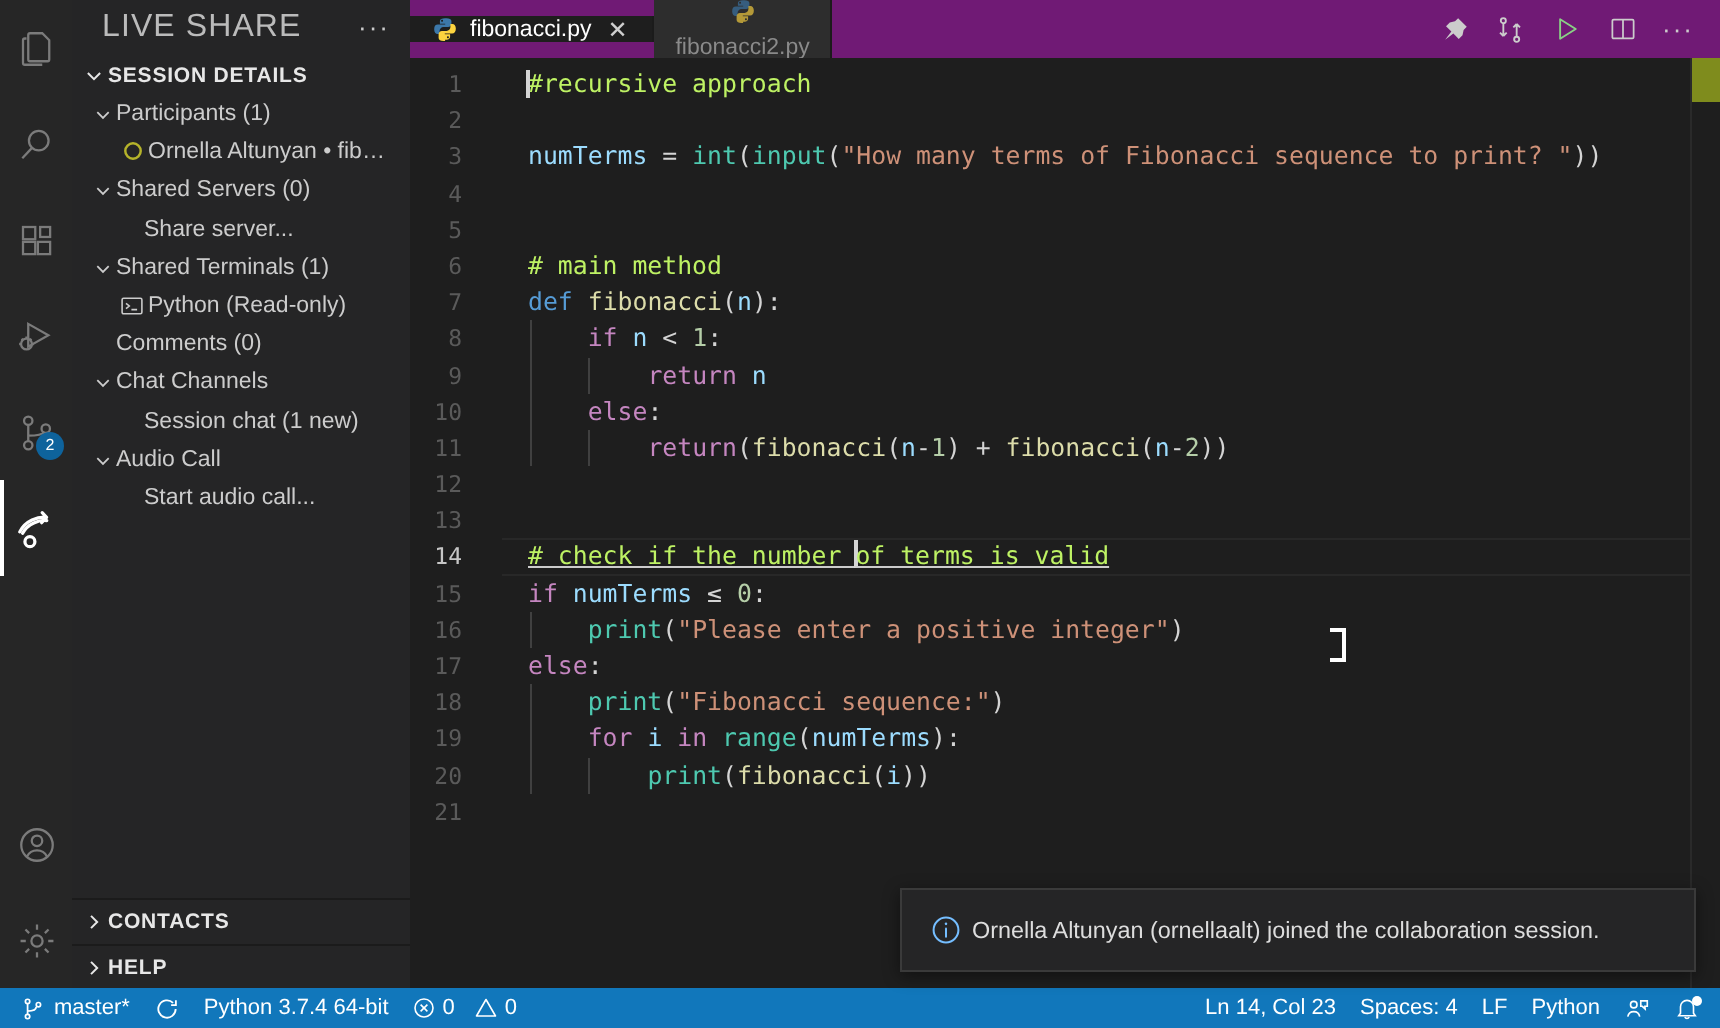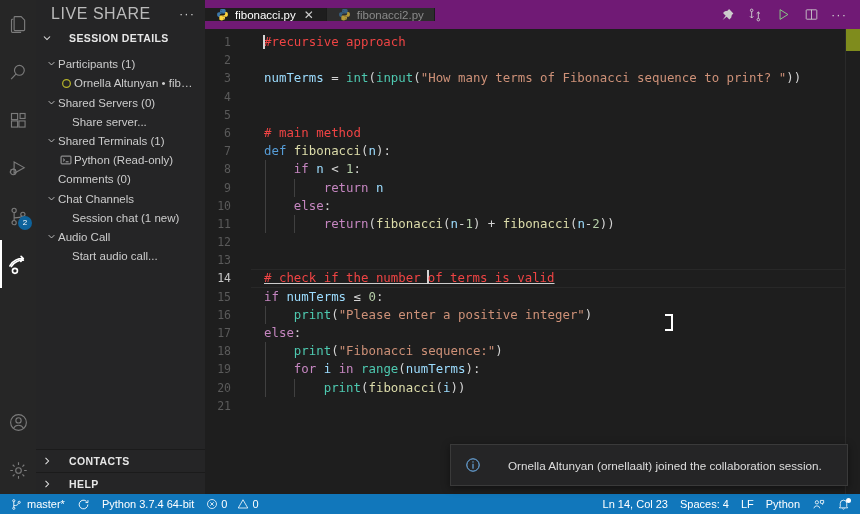--- a/index.html
+++ b/index.html
@@ -39,27 +39,27 @@
     width: 169px; flex: 0 0 169px; background: #252526;
     display: flex; flex-direction: column; min-height: 0;
   }
   #sidebar-title {
     height: 27px; display: flex; align-items: center; justify-content: space-between;
     padding: 0 10px 0 15px; flex: 0 0 27px;
   }
   #sidebar-title .t { font-size: 16px; letter-spacing: .55px; color: #bbbbbb; text-transform: uppercase; }
   #sidebar-title .dots { font-size: 13px; color: #cccccc; letter-spacing: 1px; line-height: 8px; }
   .section-header {
-    height: 22px; display: flex; align-items: center; gap: 15px;
+    height: 22px; display: flex; align-items: center; gap: 0;
     padding-left: 4px; font-size: 10.5px; font-weight: bold;
     letter-spacing: .4px; color: #e7e7e7; text-transform: uppercase; flex: 0 0 22px;
   }
   .tree { flex: 1 1 auto; overflow: hidden; padding-top: 2px; }
   .row {
-    height: 19.2px; display: flex; align-items: flex-end;
+    height: 19.2px; display: flex; align-items: flex-start;
     font-size: 11.5px; color: #cccccc; white-space: nowrap;
   }
   .row .chev { width: 14px; flex: 0 0 14px; display: flex; align-items: center; justify-content: center; color: #cccccc; }
   .row .ico { width: 16px; flex: 0 0 16px; display: flex; align-items: center; justify-content: center; }
   .ind-1 { padding-left: 8px; }
   .ind-2 { padding-left: 22px; }
   .ind-3 { padding-left: 36px; }
   .leaf-text { overflow: hidden; text-overflow: ellipsis; }
   .bottom-pane {
     border-top: 1px solid #1b1b1b;
@@ -69,21 +69,21 @@
 
   
   #editor-group { flex: 1 1 auto; min-width: 0; display: flex; flex-direction: column; background: #1e1e1e; }
   #tabbar { height: 29px; flex: 0 0 29px; background: #701a75; display: flex; align-items: center; position: relative; }
   .tab {
     display: flex; align-items: center; gap: 6px;
     padding: 0 10px 0 11px; font-size: 11.5px; position: relative;
     border-right: 1px solid #1b1b1b; max-width: 160px;
   }
   .tab.active { background: #1e1e1e; color: #ffffff; }
-  .tab.inactive { background: #2d2d2d; color: #8a8a8a; }
+  .tab.inactive { background: #2d2d2d; color: #8a8a8a; flex-direction: column; }
   .tab .tab-label { white-space: nowrap; }
   .tab .tab-close { font-size: 12px; line-height: 1; color: #cfcfcf; width: 14px; text-align: center; }
   .py-ico { width: 13px; height: 13px; flex: 0 0 13px; }
   #tab-actions {
     margin-left: auto; display: flex; align-items: center; gap: 2px;
     padding-right: 8px; color: #cccccc;
   }
   .tabact { width: 26px; height: 29px; display: flex; align-items: center; justify-content: center; }
 
   
@@ -96,21 +96,21 @@
   .gline { height: 18.2px; line-height: 18.2px; padding-right: 20px; }
   .gline.cur { color: #c6c6c6; }
   #code-scroll { flex: 1 1 auto; position: relative; padding-top: 4px; min-width: 0; }
   .cline {
     height: 18.2px; line-height: 18.2px; white-space: pre;
     font-family: "DejaVu Sans Mono", monospace; font-size: 12.4px;
     padding-left: 13px; position: relative;
   }
   .cline.cur-line { border-top: 1px solid #282828; border-bottom: 1px solid #282828; height: 18.2px; line-height: 16.2px; text-decoration: underline; }
   
-  .cm { color: #ef4444; }
+  .cm { color: #bef264; }
   .kw { color: #569CD6; }
   .kw2 { color: #C586C0; }
   .fn { color: #DCDCAA; }
   .var { color: #9CDCFE; }
   .str { color: #CE9178; }
   .num { color: #B5CEA8; }
   .op  { color: #d4d4d4; }
   .bt  { color: #4EC9B0; }
   .indent-guide {
     position: absolute; top: 0; bottom: 0; width: 1px; background: #404040;
@@ -132,21 +132,21 @@
 
   
   #overview { position: absolute; right: 0; top: 0; bottom: 0; width: 14px; background: #1e1e1e; }
   #ov-mark { position: absolute; right: 0; top: 0; width: 14px; height: 22px; background: #7f8c1d; }
   #ov-line { position: absolute; right: 14px; top: 0; bottom: 0; width: 1px; background: #2a2a2a; }
 
   
   #notification {
     position: absolute; right: 12px; bottom: 28px; width: 398px;
     background: #252526; border: 1px solid #3a3a3a; box-shadow: 0 2px 8px rgba(0,0,0,.45);
-    display: flex; align-items: center; gap: 27px; padding: 12px 14px;
+    display: flex; align-items: center; gap: 5px; padding: 12px 14px;
     font-size: 11.7px; color: #dddddd;
   }
   #notification .ni { flex: 0 0 16px; }
 
   
   #statusbar {
     height: 20px; flex: 0 0 20px; background: #1177bb; color: #ffffff;
     display: flex; align-items: center; font-size: 11px;
   }
   .sb-item { display: flex; align-items: center; gap: 4px; padding: 0 6px; height: 26px; white-space: nowrap; }

